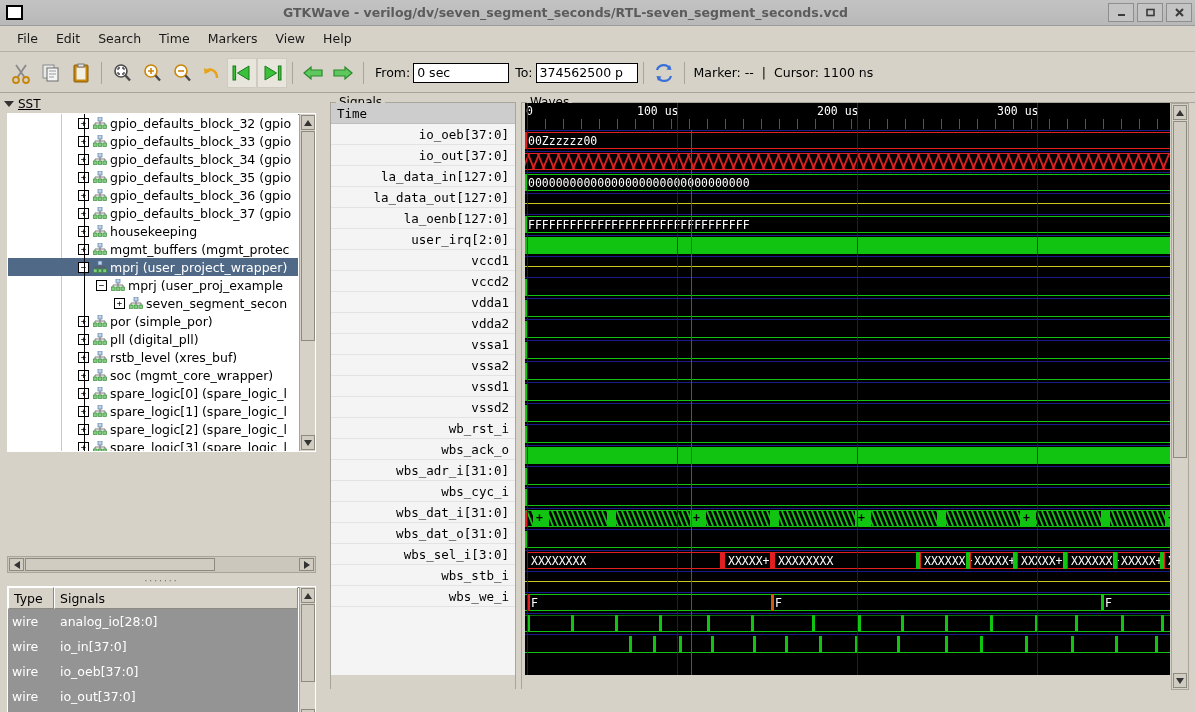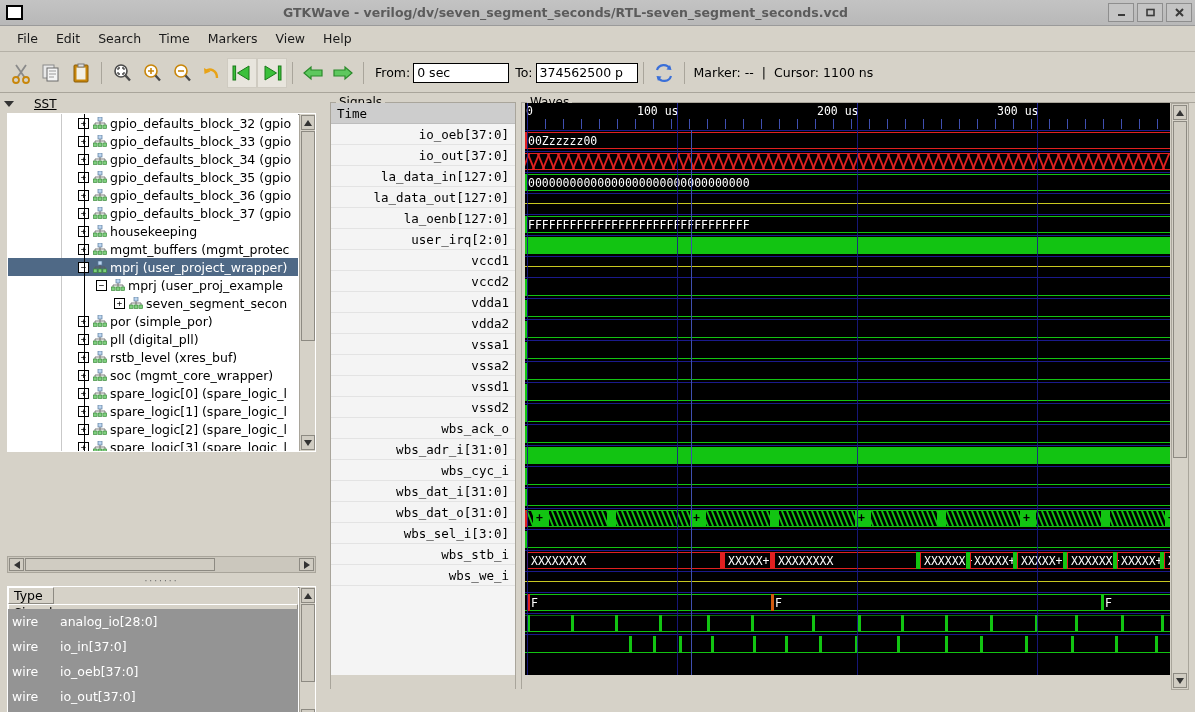--- a/index.html
+++ b/index.html
@@ -63,21 +63,21 @@
   .tb-status{ font-size:12.5px; margin:0 4px; }
 
   
   #panes{ position:absolute; left:0; top:94px; width:1195px; height:618px; }
 
   
   #leftcol{ position:absolute;left:0;top:0;width:323px;height:618px; }
 
   #sst-header{ position:absolute;left:4px;top:3px; display:flex;align-items:center;gap:4px;}
   #sst-tri{ width:0;height:0;border-left:5px solid transparent;border-right:5px solid transparent;border-top:6px solid #333;}
-  #sst-label{ text-decoration:underline; text-decoration-skip-ink:none;margin-left:16px; }
+  #sst-label{ text-decoration:underline; text-decoration-skip-ink:none; }
 
   #tree-box{
     position:absolute;left:7px;top:19px;width:309px;height:339px;
     background:#fff; border:1px solid #fff;
     box-shadow:inset 1px 1px 0 #7f7f7f, inset -1px -1px 0 #fff;
     overflow:hidden;
   }
   #tree-inner{ position:absolute; left:0;top:0; right:17px; bottom:0; overflow:hidden; background:#fff;}
   #tree-colline1{ position:absolute;left:53px;top:0;bottom:0;width:1px;background:#c9c9c9;}
   .tnode{
@@ -117,21 +117,21 @@
   #tree-hscroll{ position:absolute;left:7px;top:462px;width:309px; }
   #grip{ position:absolute;left:7px;top:482px;width:309px;height:10px;
          display:flex;align-items:center;justify-content:center;
          letter-spacing:2px;color:#6a6a6a;font-size:9px; }
 
   #siglist-box{
     position:absolute;left:7px;top:492px;width:309px;height:140px;
     background:#fff; box-shadow:inset 1px 1px 0 #7f7f7f, inset -1px -1px 0 #fff;
     border:1px solid #fff; overflow:hidden;
   }
-  #siglist-head{ position:absolute;left:0;top:0;right:17px;height:20px;display:flex;background:#d6d2c8;flex-direction:column;}
+  #siglist-head{ position:absolute;left:0;top:0;right:17px;height:20px;display:flex;background:#d6d2c8;}
   .sl-col{ height:22px; background:#d6d2c8; border:1px solid #fff;
            border-right-color:#8d8a82; border-bottom-color:#8d8a82;
            display:flex; align-items:center; padding-left:5px; font-size:12.5px; }
   #siglist-rows{ position:absolute;left:0;top:22px;right:17px;bottom:0;background:#949494;overflow:hidden;}
   .sl-row{ height:25px; display:flex; align-items:center; color:#fff; font-size:12.5px; }
   .sl-type{ width:46px; padding-left:4px; }
   .sl-name{ padding-left:6px; }
 
   
   #signalcol{ position:absolute;left:330px;top:0;width:186px;height:618px; }
@@ -650,20 +650,21 @@
           <div class="sig-row">la_oenb[127:0]</div>
           <div class="sig-row">user_irq[2:0]</div>
           <div class="sig-row">vccd1</div>
           <div class="sig-row">vccd2</div>
           <div class="sig-row">vdda1</div>
           <div class="sig-row">vdda2</div>
           <div class="sig-row">vssa1</div>
           <div class="sig-row">vssa2</div>
           <div class="sig-row">vssd1</div>
           <div class="sig-row">vssd2</div>
+          <div class="sig-row">wb_rst_i</div>
           <div class="sig-row">wbs_ack_o</div>
           <div class="sig-row">wbs_adr_i[31:0]</div>
           <div class="sig-row">wbs_cyc_i</div>
           <div class="sig-row">wbs_dat_i[31:0]</div>
           <div class="sig-row">wbs_dat_o[31:0]</div>
           <div class="sig-row">wbs_sel_i[3:0]</div>
           <div class="sig-row">wbs_stb_i</div>
           <div class="sig-row">wbs_we_i</div>
         </div>
     </div>

